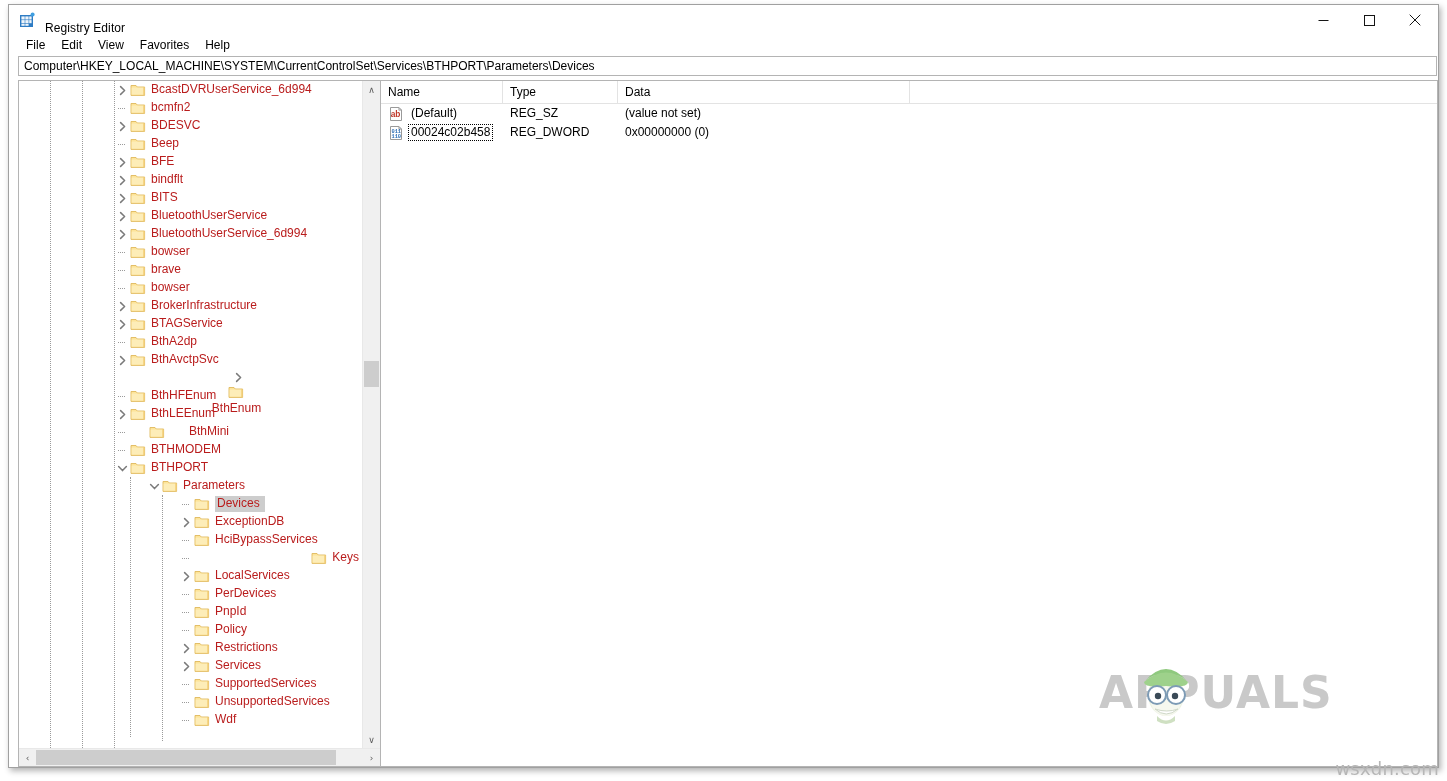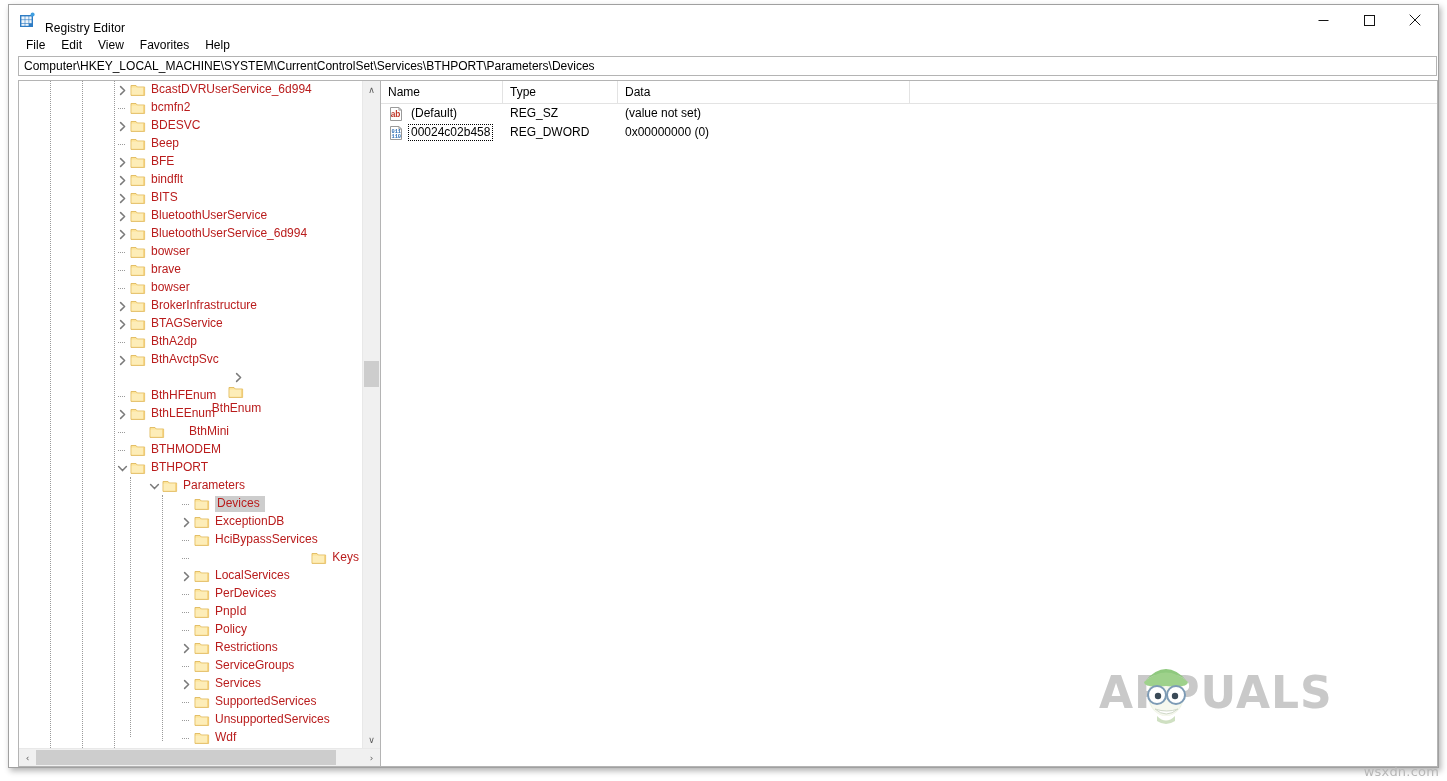--- a/index.html
+++ b/index.html
@@ -343,21 +343,21 @@
     left: 36px;
     top: -6px;
     width: 62px;
     height: 72px;
   }
   #site-credit {
     position: absolute;
     right: 8px;
     bottom: 2px;
     font-family: "DejaVu Sans", sans-serif;
-    font-size: 13px;
+    font-size: 18px;
     color: #b6b6b6;
     letter-spacing: 0.2px;
   }
 </style>
 </head>
 <body>
 
 <div id="app-window">
 
   <div class="titlebar">
@@ -785,30 +785,20 @@
                   <svg width="11" height="11" viewBox="0 0 11 11">
                     <path d="M3.6 1.6 L7.6 5.5 L3.6 9.4" fill="none" stroke="#7a7a7a" stroke-width="1.5" stroke-linecap="round" stroke-linejoin="round"></path>
                   </svg>
                 </div>
                 <div class="tfolder"><svg width="16" height="14" viewBox="0 0 16 14">
                     <path d="M1 2.5 L6 2.5 L7.3 4 L14.6 4 L14.6 12.4 L1 12.4 Z" fill="#fde49a" stroke="#e0b95c" stroke-width="0.9"></path>
                     <path d="M13.2 4.6 L13.2 11.6 L1.6 11.6 L1.6 4.6 Z" fill="#fdedb8" stroke="none"></path>
                     <path d="M13.3 4.2 L14.6 4.2 L14.6 12.3 L13.3 12.3 Z" fill="#f2cf7d"></path>
                   </svg></div>
                 <span class="tlabel">Restrictions</span>
-              </div>
-              <div class="tnode" style="padding-left: 159px;">
-                <div class="stub" style="left: 163px; width: 7px;"></div>
-                <div class="twist"></div>
-                <div class="tfolder"><svg width="16" height="14" viewBox="0 0 16 14">
-                    <path d="M1 2.5 L6 2.5 L7.3 4 L14.6 4 L14.6 12.4 L1 12.4 Z" fill="#fde49a" stroke="#e0b95c" stroke-width="0.9"></path>
-                    <path d="M13.2 4.6 L13.2 11.6 L1.6 11.6 L1.6 4.6 Z" fill="#fdedb8" stroke="none"></path>
-                    <path d="M13.3 4.2 L14.6 4.2 L14.6 12.3 L13.3 12.3 Z" fill="#f2cf7d"></path>
-                  </svg></div>
-                <span class="tlabel">ServiceGroups</span>
               </div>
               <div class="tnode" style="padding-left: 159px;">
                 <div class="twist">
                   <svg width="11" height="11" viewBox="0 0 11 11">
                     <path d="M3.6 1.6 L7.6 5.5 L3.6 9.4" fill="none" stroke="#7a7a7a" stroke-width="1.5" stroke-linecap="round" stroke-linejoin="round"></path>
                   </svg>
                 </div>
                 <div class="tfolder"><svg width="16" height="14" viewBox="0 0 16 14">
                     <path d="M1 2.5 L6 2.5 L7.3 4 L14.6 4 L14.6 12.4 L1 12.4 Z" fill="#fde49a" stroke="#e0b95c" stroke-width="0.9"></path>
                     <path d="M13.2 4.6 L13.2 11.6 L1.6 11.6 L1.6 4.6 Z" fill="#fdedb8" stroke="none"></path>

